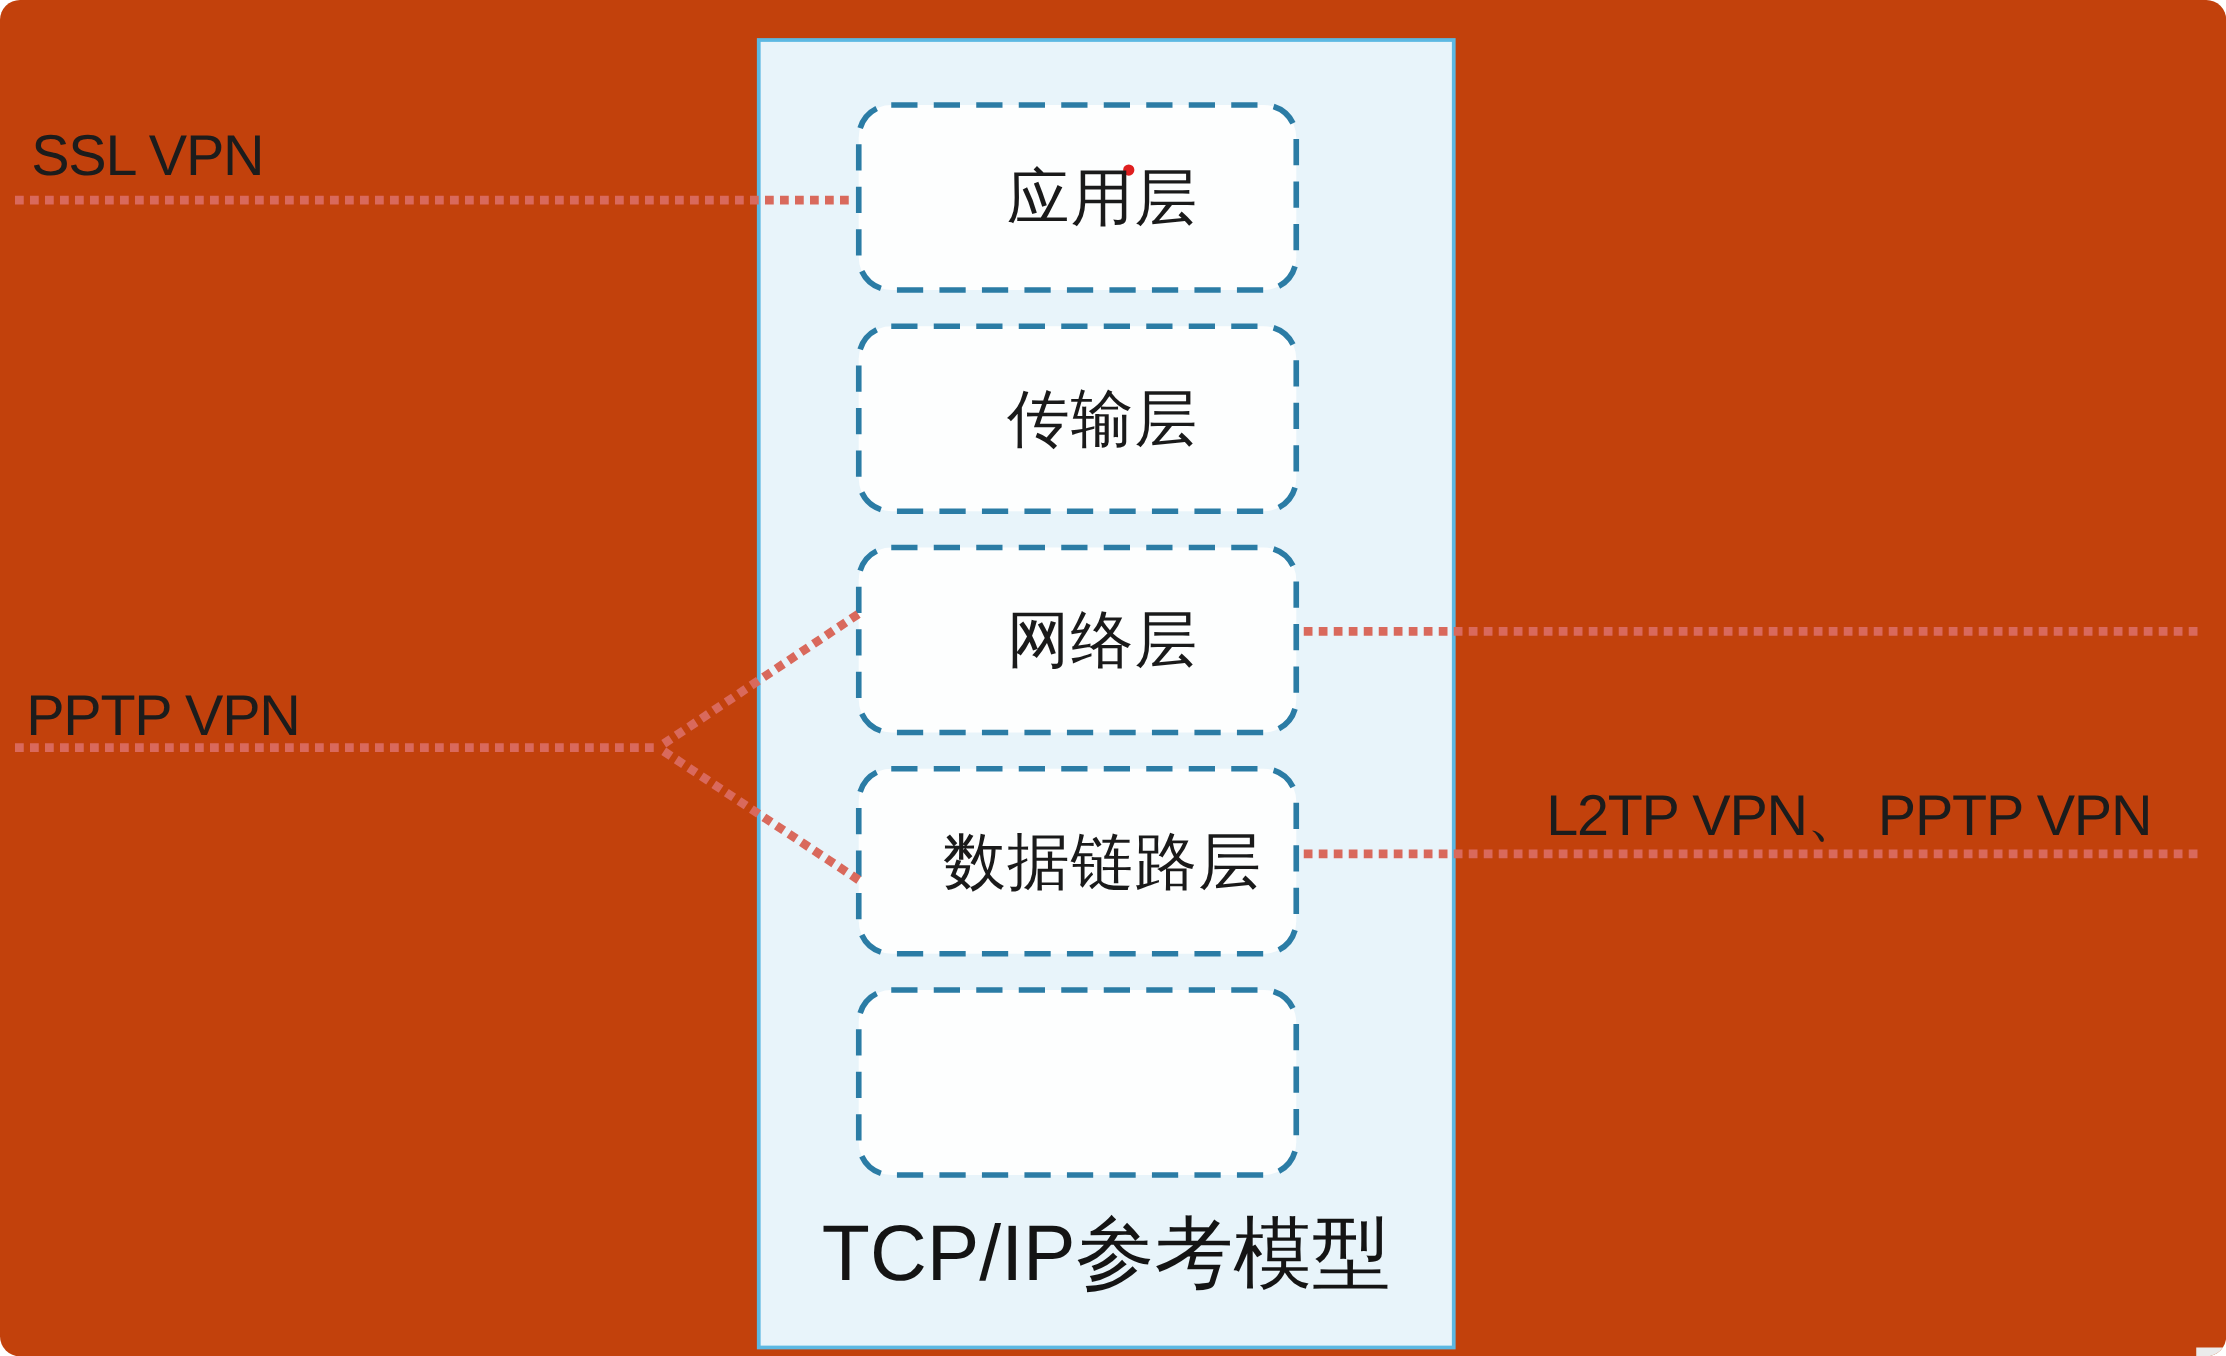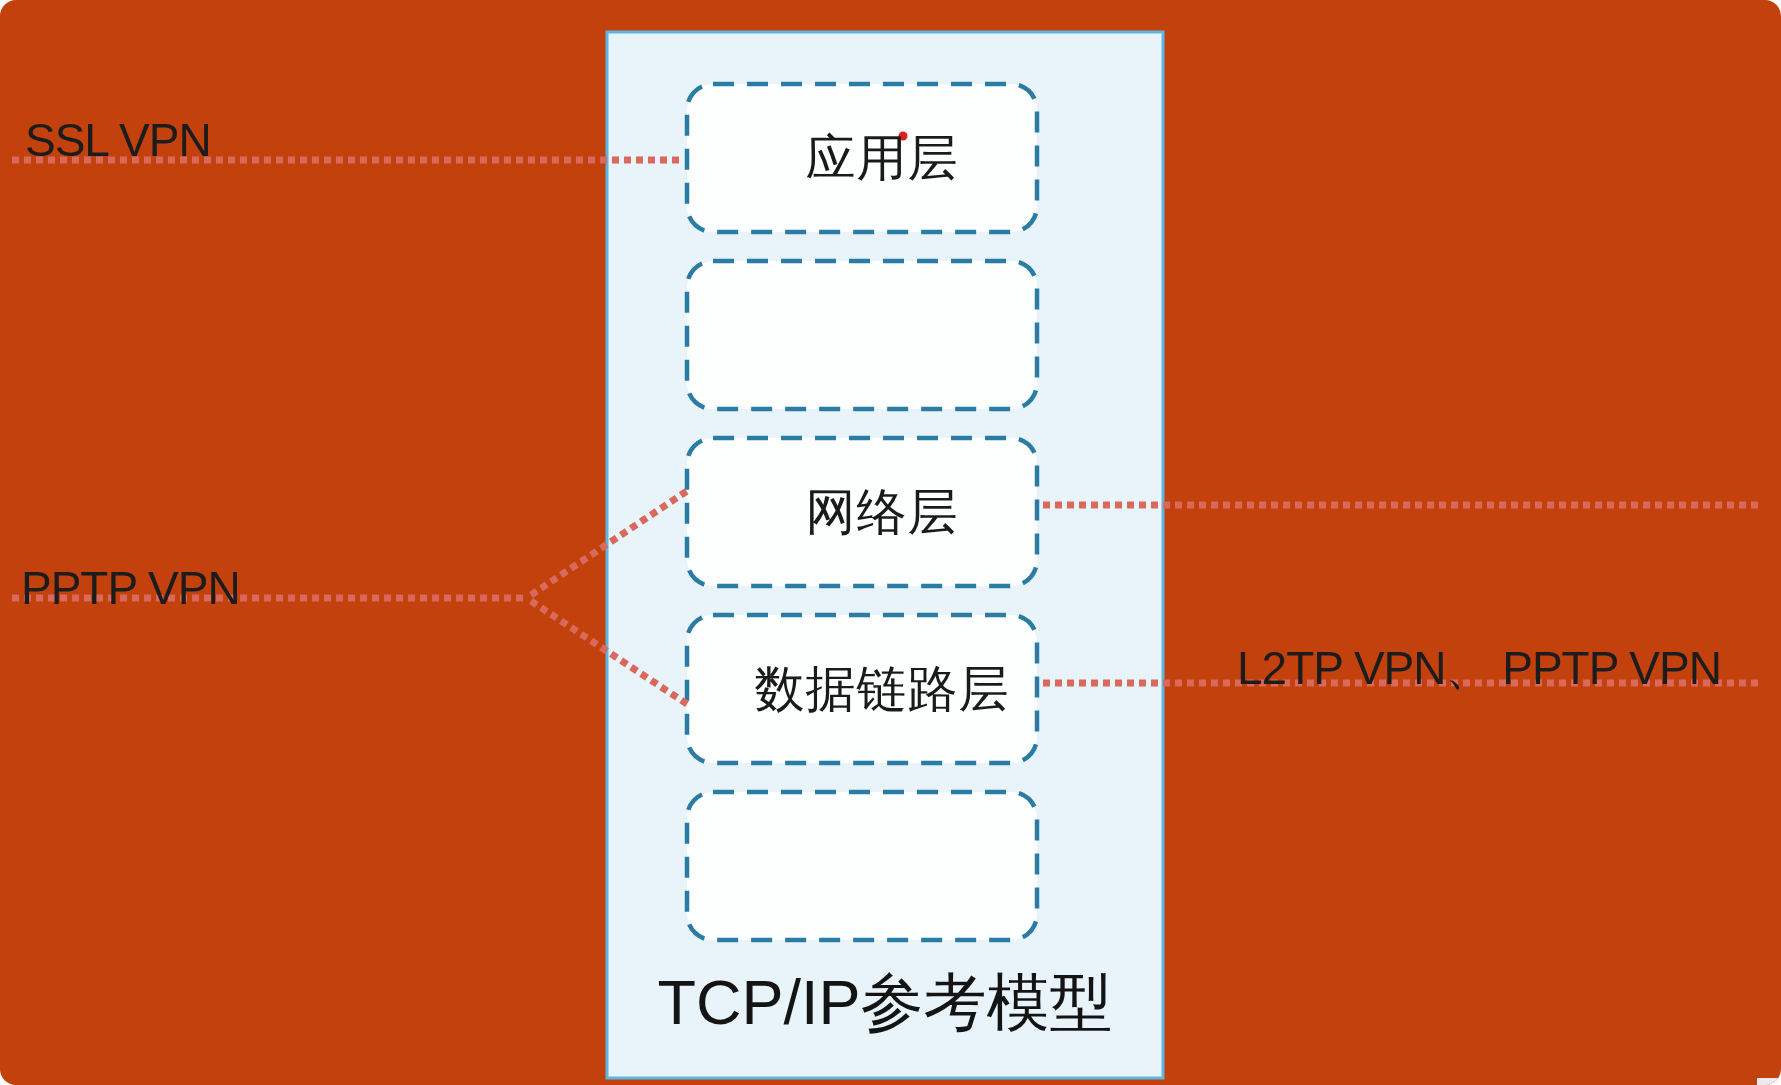--- a/index.html
+++ b/index.html
@@ -13,21 +13,21 @@
     border-radius:16px;
   }
   #diagram-svg{position:absolute;left:0;top:0;width:1781px;height:1085px;}
   .label{
     position:absolute;
     white-space:pre;
     color:#1c1c1c;
     letter-spacing:-1px;
     line-height:1.15;
   }
-  .side-label{font-size:46px;margin-top:16px;}
+  .side-label{font-size:46px;}
   .layer-label{
     position:absolute;
     left:687px;width:350px;height:148px;
     display:flex;align-items:center;justify-content:center;
     padding-left:40px;box-sizing:border-box;
     font-size:50px;
     letter-spacing:1px;
     color:#1a1a1a;
   }
   .layer-label.l1{top:84px;}
@@ -71,20 +71,21 @@
 
     <line x1="1043" y1="505" x2="1762" y2="505" stroke-width="7" stroke-dasharray="7 5" stroke="#d9695c"></line>
     <line x1="1043" y1="683" x2="1762" y2="683" stroke-width="7" stroke-dasharray="7 5" stroke="#d9695c"></line>
 
     <circle cx="903" cy="136" r="4.5" fill="#df1f1f"></circle>
 
     <rect x="1757" y="1078" width="24" height="7" fill="#ebebeb"></rect>
   </svg>
 
   <div class="layer-label l1">应用层</div>
+  <div class="layer-label l2">传输层</div>
   <div class="layer-label l4">数据链路层</div>
   <div class="layer-label l3">网络层</div>
 
   <div id="model-title">TCP/IP参考模型</div>
 
   <div id="ssl-label" class="label side-label">SSL VPN</div>
   <div id="mpls-label" class="label side-label">PPTP VPN</div>
   <div id="l2tp-label" class="label side-label">L2TP VPN、 PPTP VPN</div>
 
 </div>

